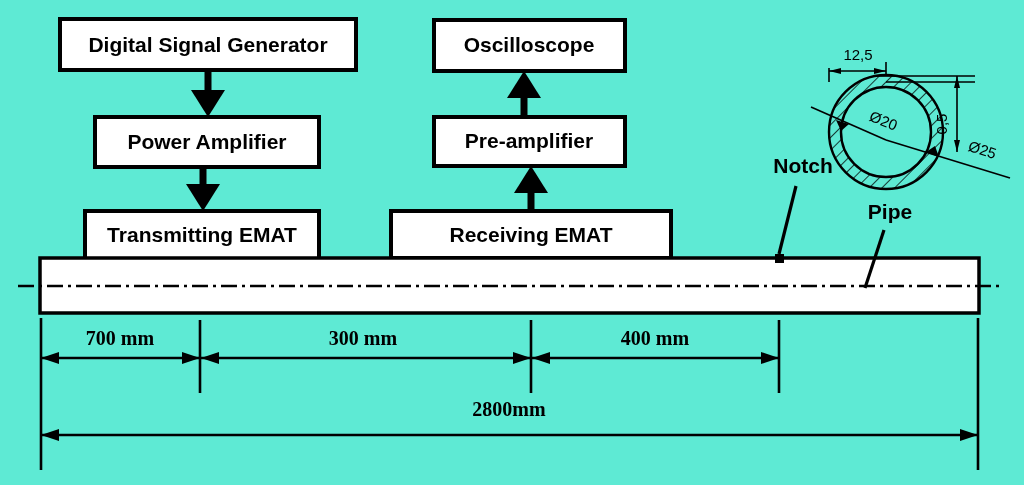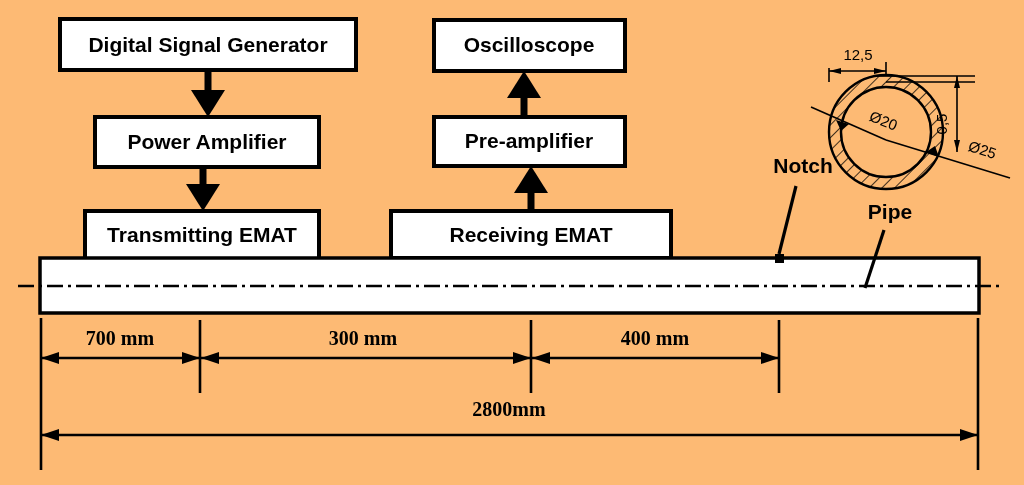--- a/index.html
+++ b/index.html
@@ -4,21 +4,21 @@
 <style>
   html, body {
     margin: 0;
     padding: 0;
     background: #ffffff;
   }
   #diagram-root {
     position: relative;
     width: 1024px;
     height: 485px;
-    background: #fdba74;
+    background: #5eead4;
     font-family: "Liberation Sans", sans-serif;
     overflow: hidden;
   }
   svg#scene {
     position: absolute;
     left: 0;
     top: 0;
     width: 1024px;
     height: 485px;
     display: block;

